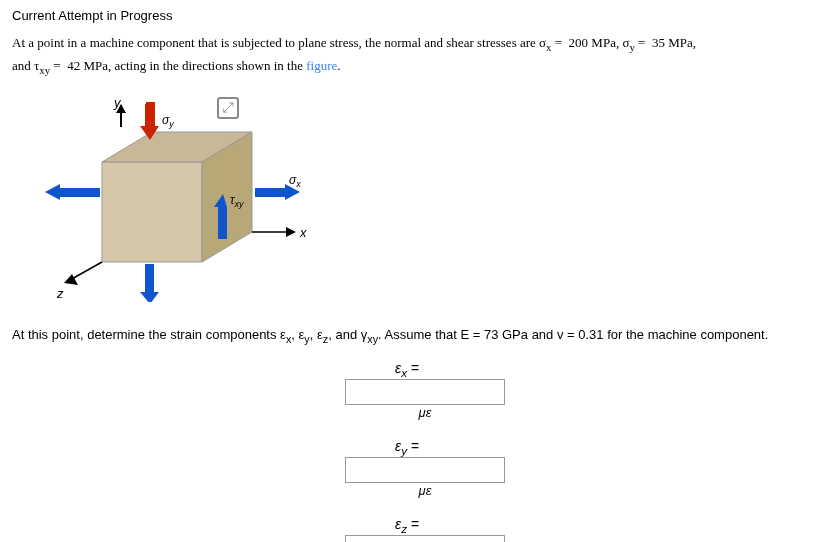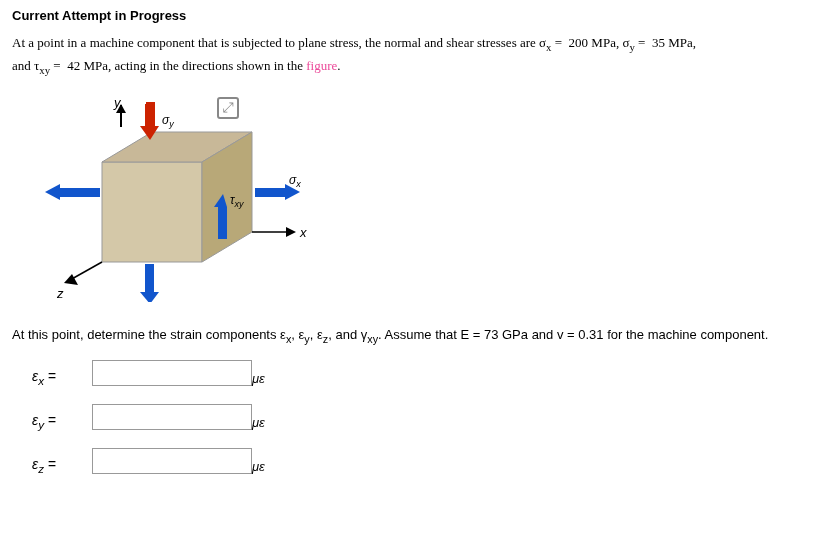--- a/index.html
+++ b/index.html
@@ -6,33 +6,33 @@
     body {
       font-family: Arial, sans-serif;
       font-size: 13px;
       background: #fff;
       color: #000;
       width: 830px;
       min-height: 542px;
       padding: 8px 12px;
     }
     .title-bar {
-      font-weight: bold;
+      font-weight: normal;
       font-size: 13px;
       margin-bottom: 10px;
     }
     .problem-text {
       font-size: 13px;
       line-height: 1.6;
       margin-bottom: 8px;
       max-width: 780px;
       font-family: Liberation Serif, serif;
     }
     .problem-text .highlight {
-      color: #ec4899;
+      color: #3b82f6;
     }
     .expand-icon {
       position: absolute;
       right: 10px;
       top: 5px;
       width: 22px;
       height: 22px;
       border: 2px solid #888;
       border-radius: 3px;
       display: flex;
@@ -42,23 +42,24 @@
       font-size: 14px;
       color: #888;
     }
     .question-text {
       font-size: 13px;
       margin: 10px 0 16px 0;
       max-width: 780px;
     }
     .input-row {
       display: flex;
-      align-items: flex-end;
+      align-items: center;
       margin-bottom: 18px;
       margin-left: 20px;
+      flex-direction: column;
     }
     .input-label {
       font-size: 14px;
       min-width: 60px;
       font-style: italic;
     }
     .input-field {
       width: 160px;
       height: 26px;
       border: 1px solid #999;

